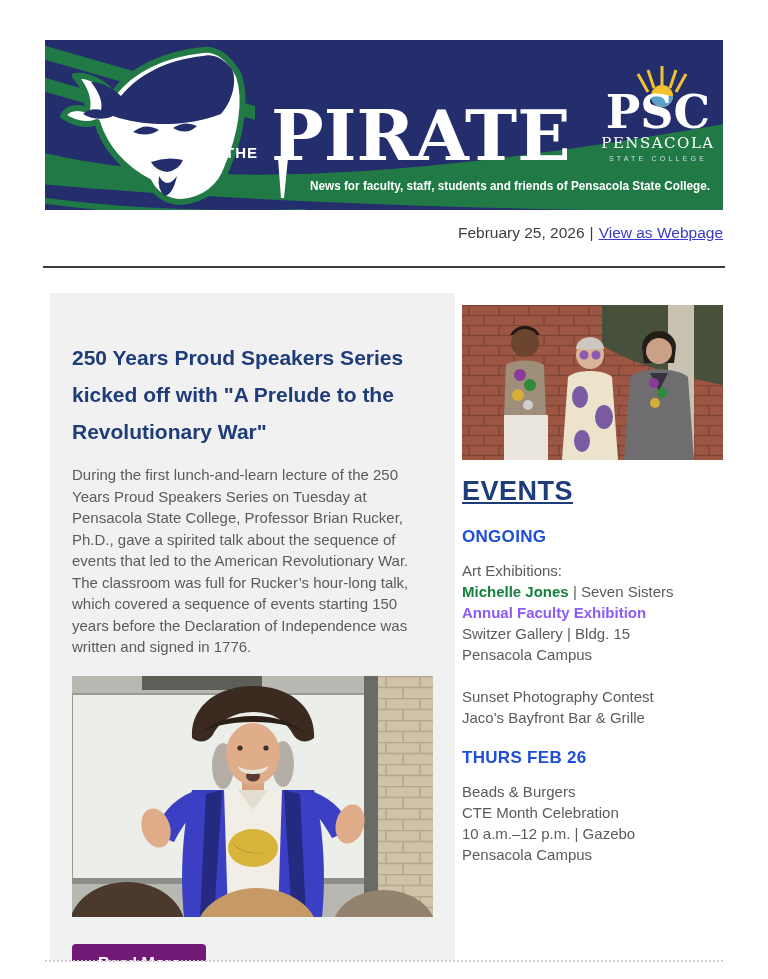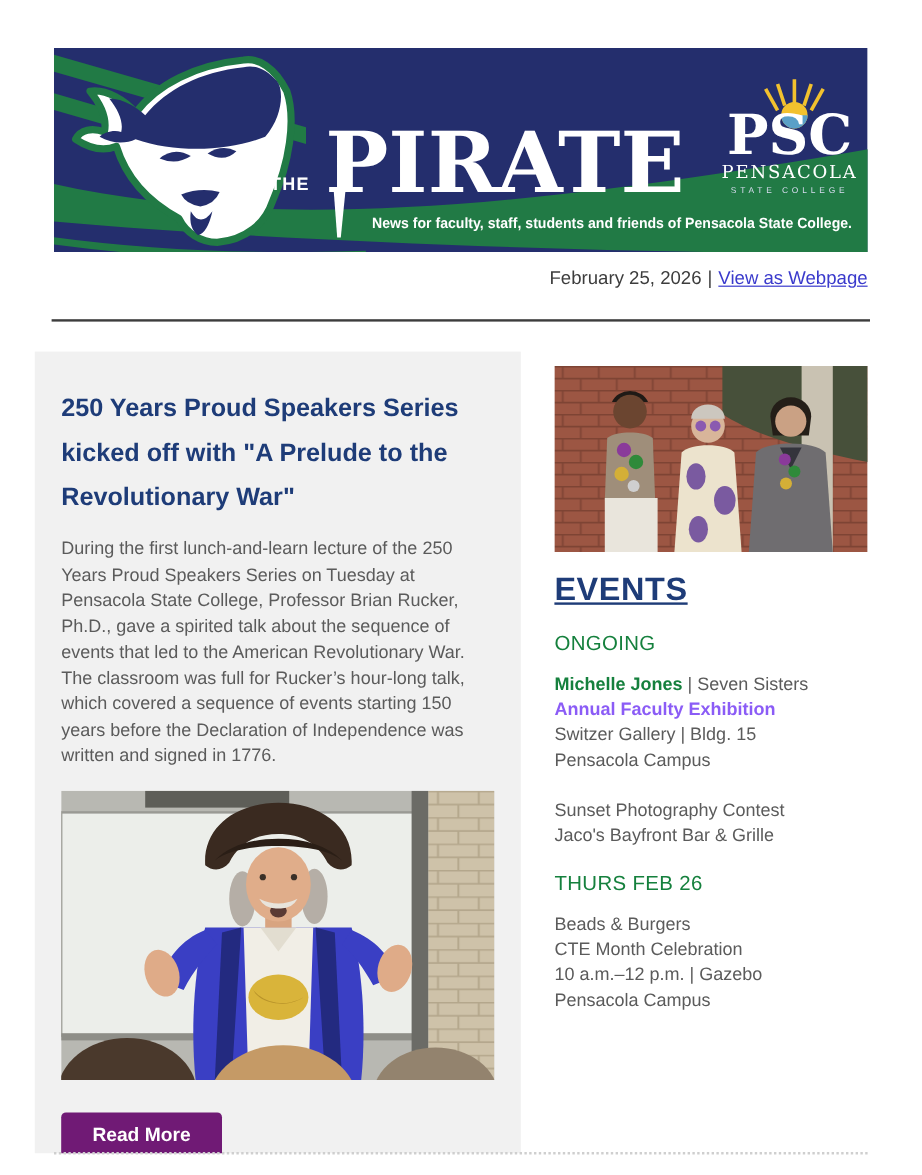--- a/index.html
+++ b/index.html
@@ -11,35 +11,35 @@
   .banner svg{display:block;width:678px;height:170px;}
 
   
   .dateline{position:absolute;top:224px;right:45px;font-size:15.5px;color:#3d3d3d;}
   .dateline .sep{margin:0 5px;color:#3d3d3d;}
   .webpage-link{color:#3a3acc;text-decoration:underline;cursor:pointer;text-align:right;}
 
   .rule{position:absolute;top:266px;left:43px;width:682px;height:2px;background:#3d3d3d;}
 
   
-  .article-card{position:absolute;left:29px;top:293px;width:405px;height:668px;
-                background:#f1f1f1;box-sizing:border-box;padding:0 22px;overflow:hidden;}
+  .article-card{position:absolute;left:50px;top:293px;width:405px;height:668px;
+                background:#f1f1f1;box-sizing:border-box;padding:17px 22px;overflow:hidden;}
   .article-headline{margin:29px 0 0;font-size:21px;line-height:37px;font-weight:bold;color:#1e3c78;}
   .article-body{margin:14px 0 0;font-size:15px;line-height:21.5px;color:#5b5b5b;}
   .article-photo{display:block;margin:18px 0 0;width:361px;height:241px;}
   .read-more-button{display:inline-block;margin:27px 0 0;background:#701a75;color:#ffffff;
                     font-weight:bold;font-size:16px;line-height:20px;padding:10px 26px;
                     border:none;border-radius:4px;font-family:"Liberation Sans",sans-serif;cursor:pointer;}
 
   
   .events-col{position:absolute;left:462px;top:305px;width:261px;}
   .events-photo{display:block;width:261px;height:155px;}
   .events-heading{display:inline-block;margin:16px 0 0;font-size:27px;font-weight:bold;
                   color:#1e3c78;text-decoration:underline;letter-spacing:.5px;cursor:pointer;}
-  .event-group-label{margin:20px 0 0;font-size:17px;font-weight:normal;color:#15803d;letter-spacing:.3px;}
+  .event-group-label{margin:20px 0 0;font-size:17px;font-weight:bold;color:#1d4ed8;letter-spacing:.3px;}
   .event-block{margin-top:13px;font-size:15px;line-height:21px;color:#5b5b5b;}
   .event-block + .event-block{margin-top:21px;}
   .seg-plain{color:#5b5b5b;}
   .seg-link{color:#15803d;font-weight:bold;cursor:pointer;}
   .seg-link-underline{color:#8b5cf6;font-weight:bold;cursor:pointer;}
 
   .bottom-divider{position:absolute;top:960px;left:45px;width:678px;height:0;
                   border-top:2px dotted #cfcfcf;}
 </style>
 </head>
@@ -196,20 +196,21 @@
         <circle cx="200" cy="88" r="5" fill="#2f8a3a"></circle>
         <circle cx="193" cy="98" r="5" fill="#d4af37"></circle>
       </g>
     </svg>
 
     <a class="events-heading">EVENTS</a>
 
     <div>
         <div class="event-group-label">ONGOING</div>
         <div class="event-block">
+          <div class="event-line"><span class="seg-plain">Art Exhibitions:</span></div>
           <div class="event-line"><span class="seg-link">Michelle Jones</span><span class="seg-plain"> | Seven Sisters</span></div>
           <div class="event-line"><span class="seg-link-underline">Annual Faculty Exhibition</span></div>
           <div class="event-line"><span class="seg-plain">Switzer Gallery | Bldg. 15</span></div>
           <div class="event-line"><span class="seg-plain">Pensacola Campus</span></div>
         </div>
         <div class="event-block">
           <div class="event-line"><span class="seg-plain">Sunset Photography Contest</span></div>
           <div class="event-line"><span class="seg-plain">Jaco's Bayfront Bar &amp; Grille</span></div>
         </div>
         <div class="event-group-label">THURS FEB 26</div>

